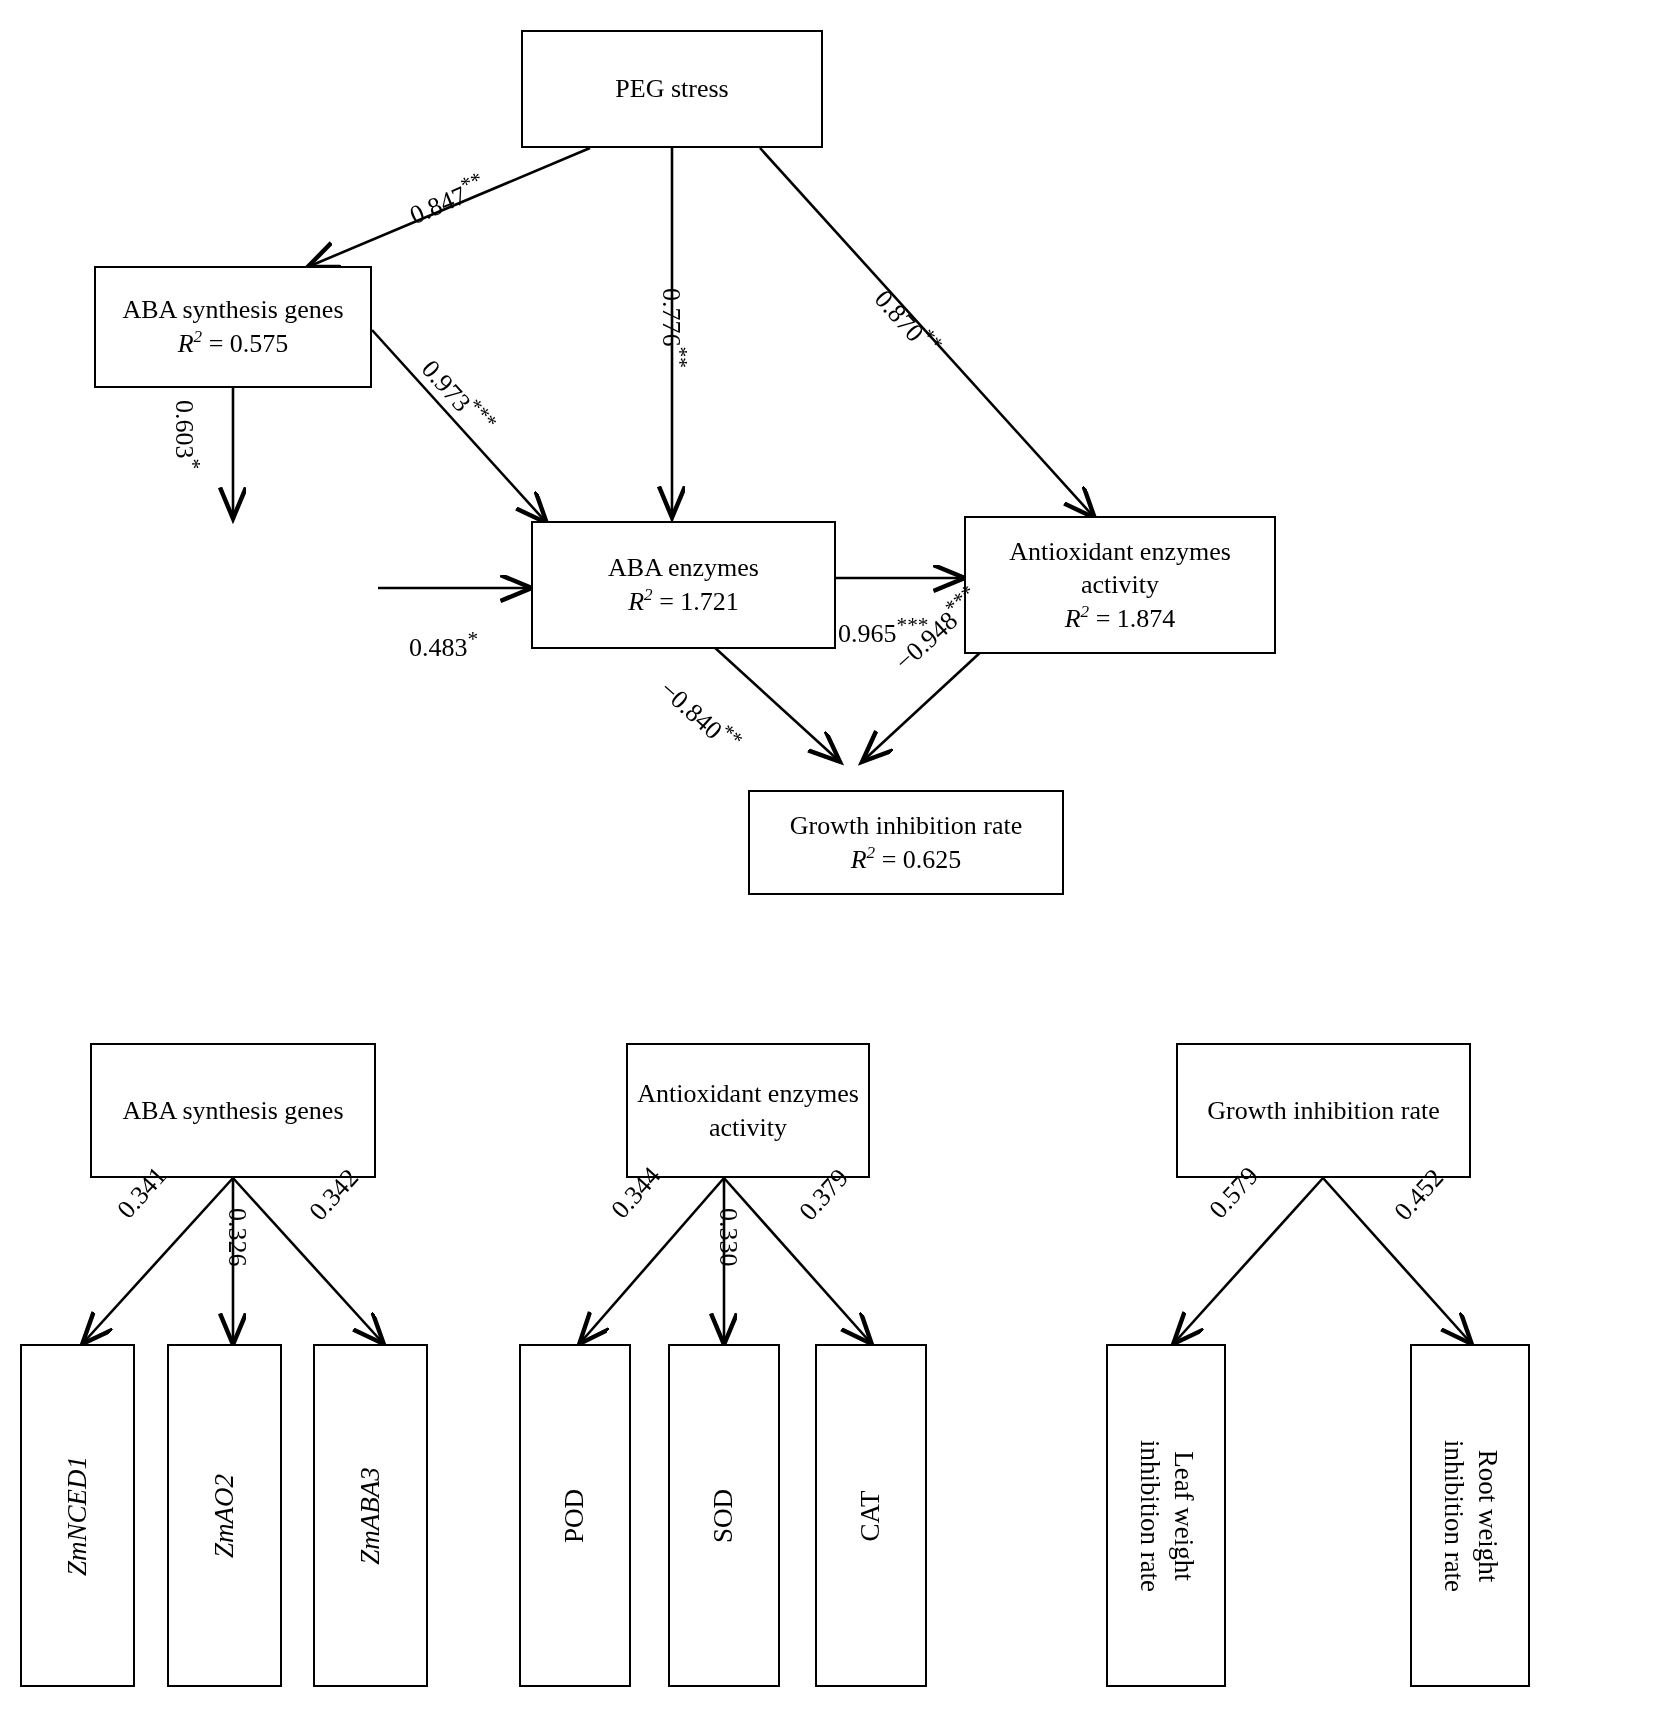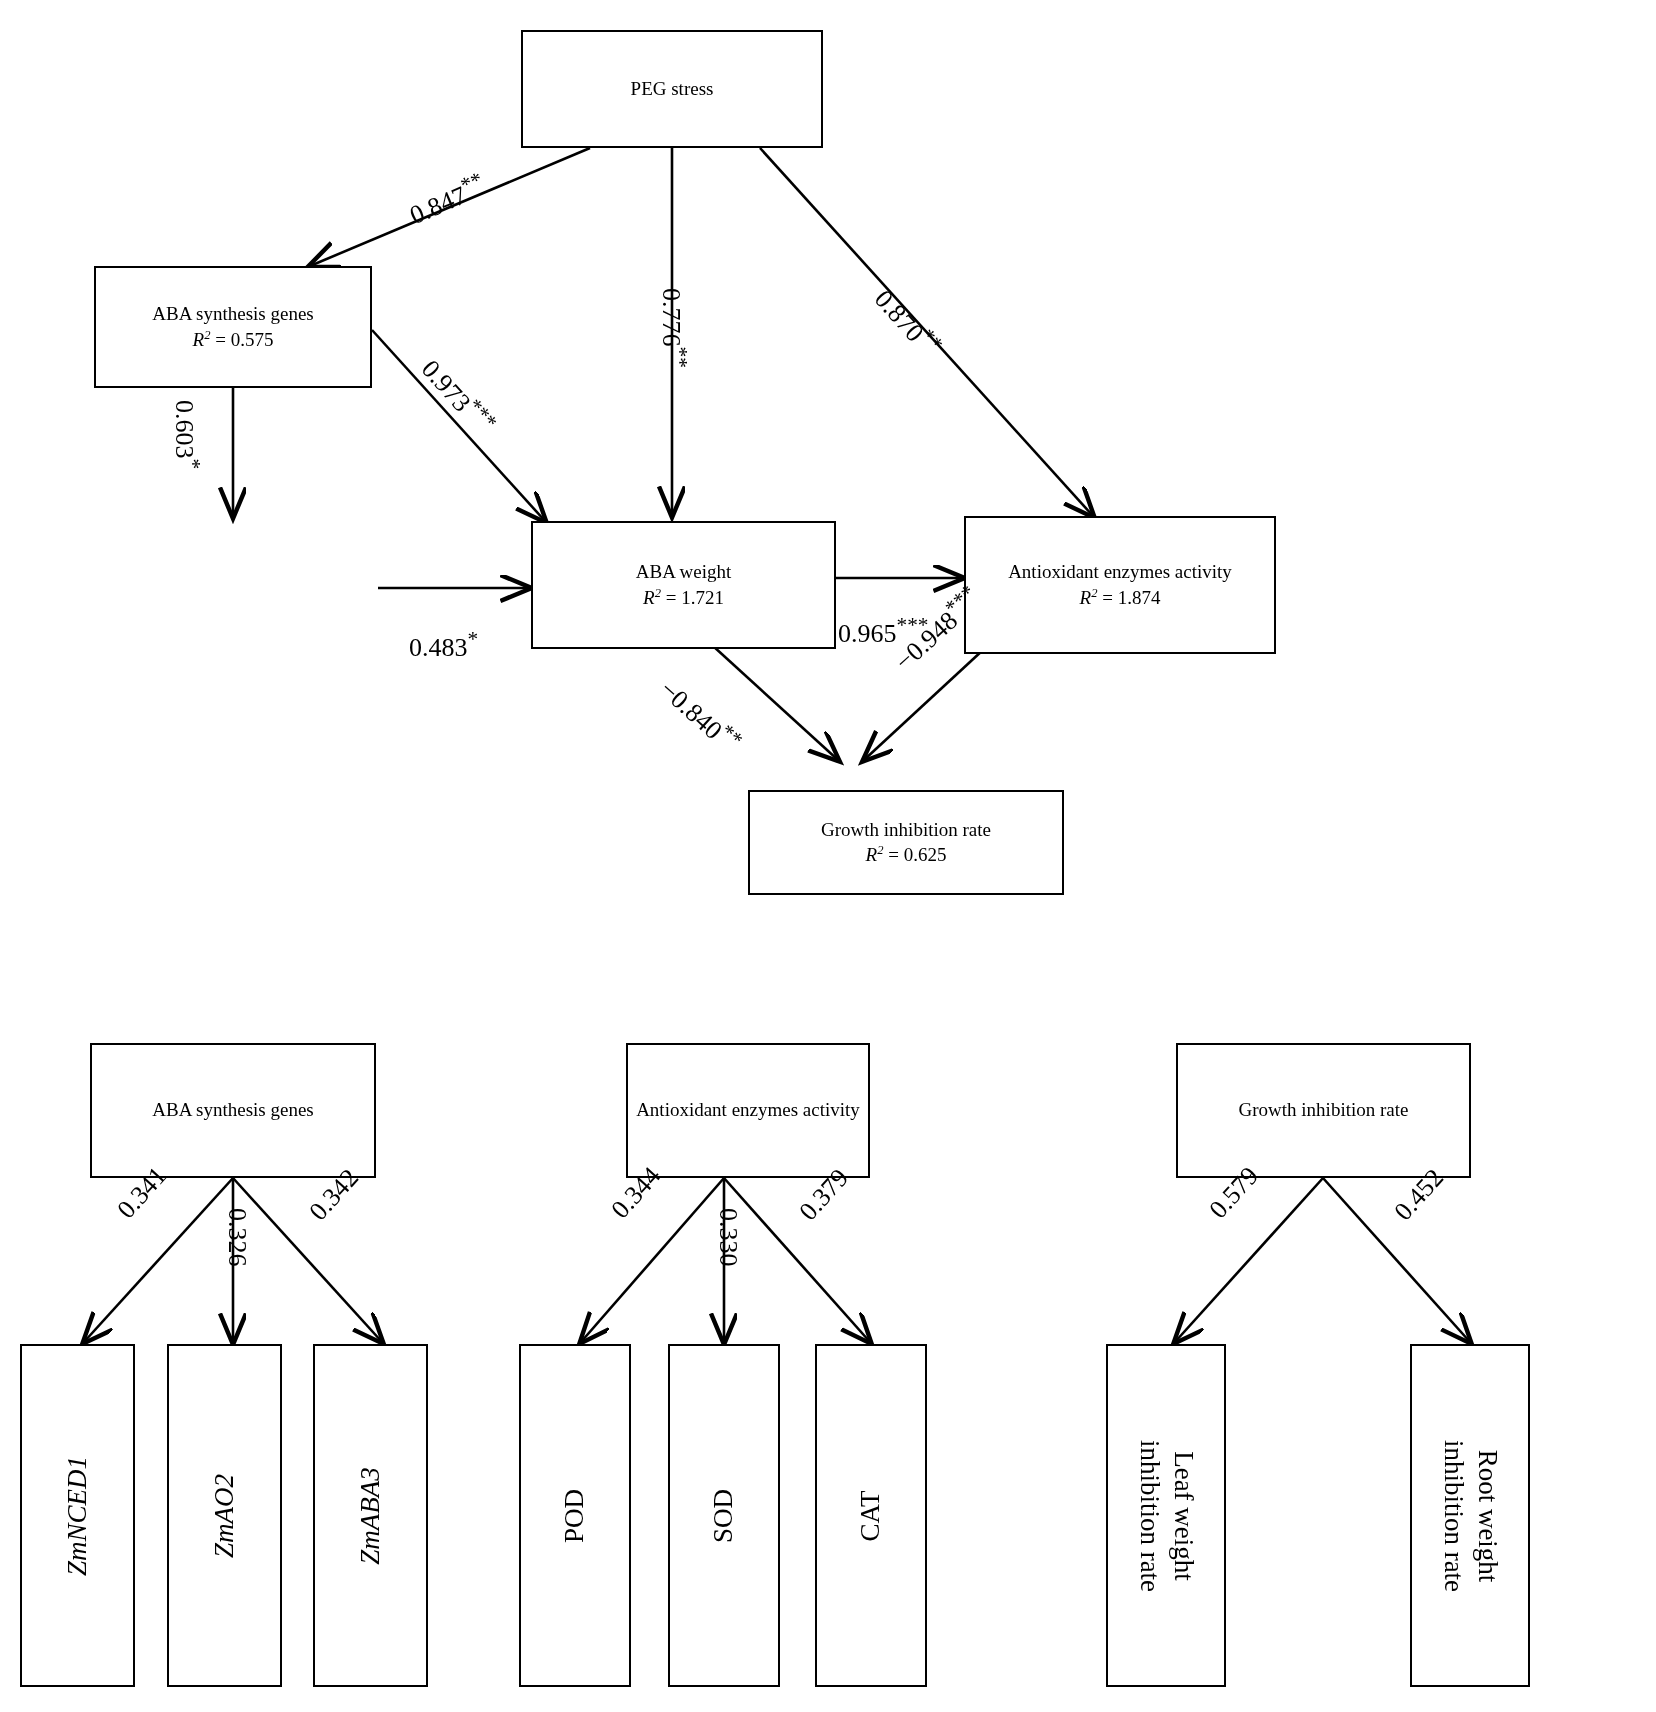--- a/index.html
+++ b/index.html
@@ -1,21 +1,21 @@
 <!DOCTYPE html>
 <html><head>
 <meta charset="utf-8">
 <style>
   html,body{margin:0;padding:0;background:#ffffff;}
   body{width:1656px;height:1712px;font-family:"Liberation Serif","DejaVu Serif",serif;color:#000;}
   #stage{position:relative;width:1656px;height:1712px;overflow:hidden;}
   svg#wires{position:absolute;left:0;top:0;width:1656px;height:1712px;}
   .box{position:absolute;box-sizing:border-box;border:2.5px solid #000;background:#fff;
        display:flex;align-items:center;justify-content:center;text-align:center;
-       font-size:19px;line-height:1.28;}
+       font-size:26px;line-height:1.28;}
   .box .inner{padding:0 6px;}
   .r2{white-space:nowrap;}
   .r2 i{font-style:italic;}
   .r2 sup{font-size:0.66em;vertical-align:super;font-style:italic;}
   .vbox{position:absolute;box-sizing:border-box;border:2.5px solid #000;background:#fff;}
   .vlabel{position:absolute;left:50%;top:50%;white-space:nowrap;font-size:27px;line-height:1.25;text-align:center;}
   .vlabel.up{transform:translate(-50%,-50%) rotate(-90deg);}
   .vlabel.down{transform:translate(-50%,-50%) rotate(90deg);}
   .vlabel.italic{font-style:italic;}
   .plab{position:absolute;font-size:26px;white-space:nowrap;line-height:1;}
@@ -73,21 +73,21 @@
   <div class="box" style="left:94px;top:266px;width:278px;height:122px;">
     <span class="inner">
       <span>ABA synthesis genes</span><br>
       <span class="r2"><i>R</i><sup>2</sup><span> = </span><span>0.575</span></span>
     </span>
   </div>
 
 
   <div class="box" style="left:531px;top:521px;width:305px;height:128px;">
     <span class="inner">
-      <span>ABA weight</span><br>
+      <span>ABA enzymes</span><br>
       <span class="r2"><i>R</i><sup>2</sup><span> = </span><span>1.721</span></span>
     </span>
   </div>
 
   <div class="box" style="left:964px;top:516px;width:312px;height:138px;">
     <span class="inner">
       <span>Antioxidant enzymes activity</span><br>
       <span class="r2"><i>R</i><sup>2</sup><span> = </span><span>1.874</span></span>
     </span>
   </div>

